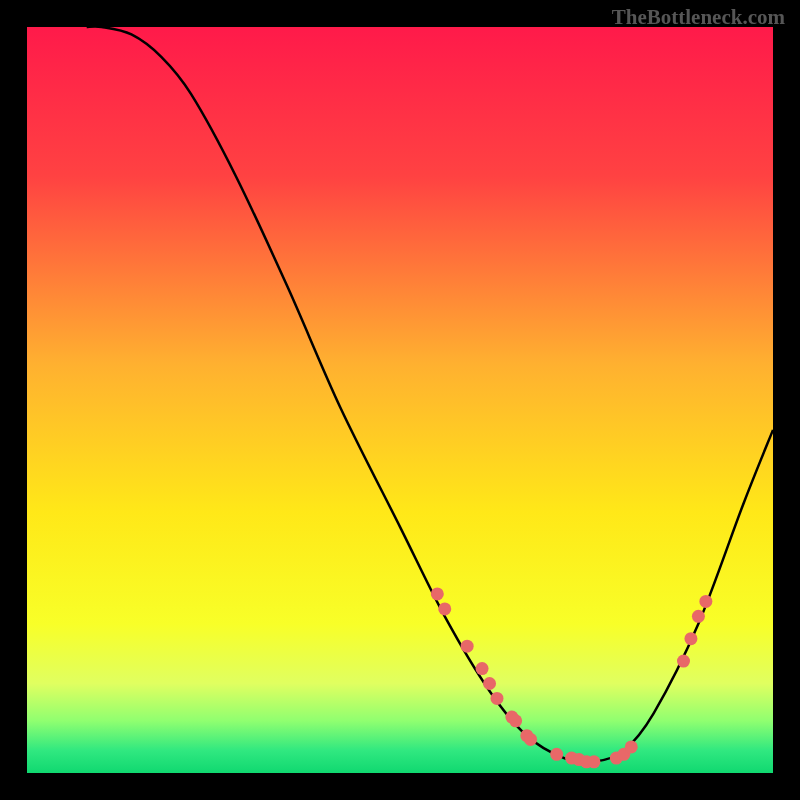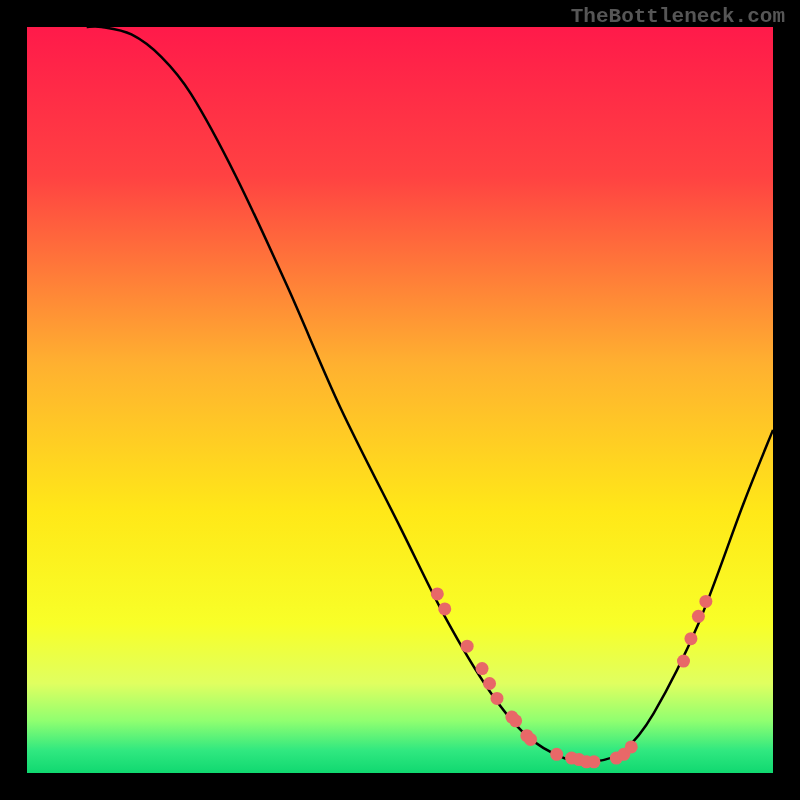--- a/index.html
+++ b/index.html
@@ -9,21 +9,21 @@
   }
   .container {
     width: 800px;
     height: 800px;
     position: relative;
   }
   .watermark {
     position: absolute;
     top: 5px;
     right: 15px;
-    font-family: Liberation Mono, monospace;
+    font-family: Liberation Serif, serif;
     font-size: 21px;
     font-weight: bold;
     color: #565656;
     z-index: 10;
   }
   svg {
     display: block;
   }
 </style>
 </head>

